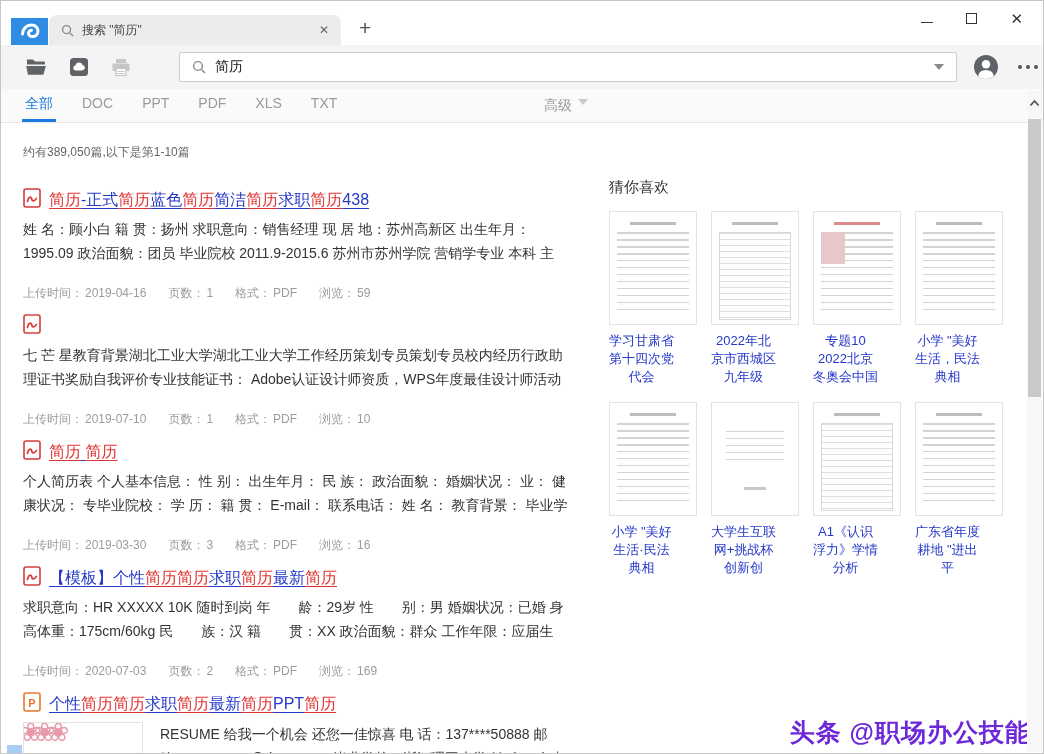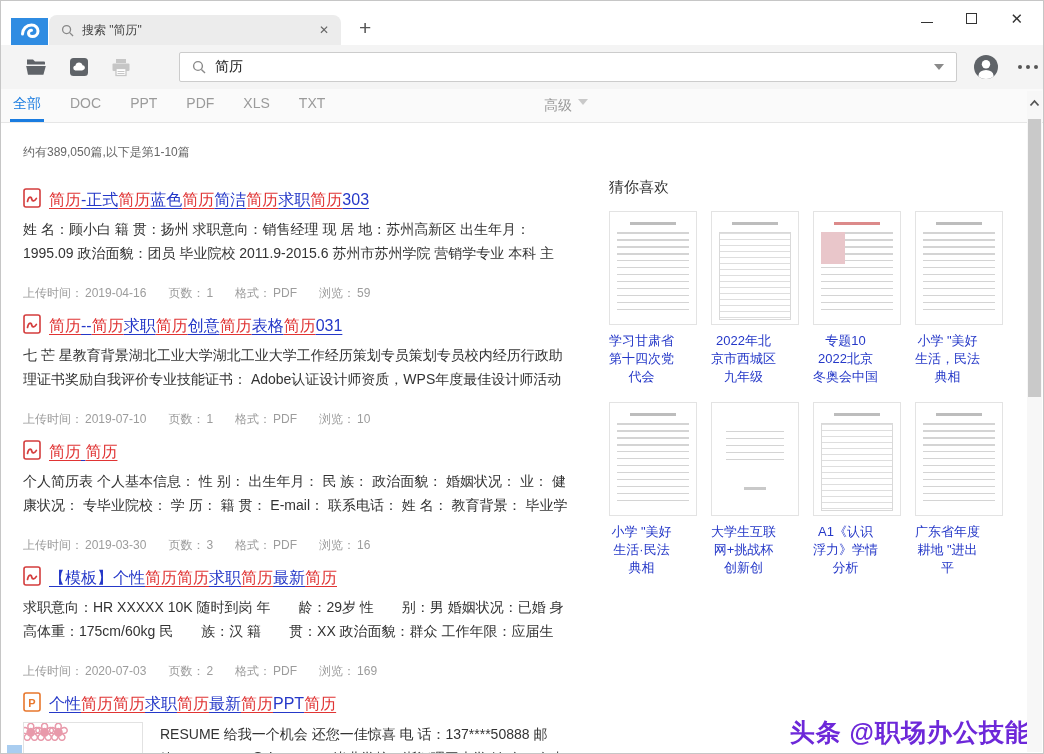--- a/index.html
+++ b/index.html
@@ -23,21 +23,21 @@
   .tb-icon{margin-right:22px;display:flex;align-items:center;}
   .searchbox{width:778px;height:30px;background:#fff;border:1px solid #ccc;border-radius:2px;
     display:flex;align-items:center;padding:0 12px;box-sizing:border-box;margin-left:26px;}
   .search-val{font-size:14px;color:#222;margin-left:9px;flex:1;}
   .dd-arrow{width:0;height:0;border-left:5px solid transparent;border-right:5px solid transparent;border-top:6px solid #8a8a8a;}
   .avatar{margin-left:16px;display:flex;}
   .dots{margin-left:19px;display:flex;gap:4px;}
   .dot{width:4px;height:4px;border-radius:50%;background:#555;}
   
   .filterbar{position:relative;height:34px;background:#fafafa;border-bottom:1px solid #e6e6e6;
-    display:flex;align-items:flex-end;padding-left:12px;box-sizing:border-box;}
+    display:flex;align-items:flex-end;padding-left:24px;box-sizing:border-box;}
   .ftab{font-size:14px;color:#9b9b9b;margin-right:29px;padding-bottom:9px;position:relative;cursor:default;}
   .ftab.active{color:#1a7ce0;}
   .ftab.active::after{content:"";position:absolute;left:-3px;right:-3px;bottom:0;height:3px;background:#1a7ce0;}
   .advanced{position:absolute;left:543px;top:8px;font-size:14px;color:#999;display:flex;gap:6px;}
   .adv-arrow{width:0;height:0;border-left:5px solid transparent;border-right:5px solid transparent;border-top:6px solid #c9c9c9;margin-top:2px;}
   
   .scrollbar{position:absolute;top:90px;right:1px;width:15px;bottom:1px;background:#f7f7f7;z-index:6;}
   .scroll-up{display:flex;justify-content:center;padding-top:8px;}
   .scroll-thumb{position:absolute;top:28px;left:1px;width:13px;height:278px;background:#c9c9c9;}
   
@@ -185,32 +185,31 @@
   <div class="content">
     <div class="results">
       <div class="count">约有389,050篇,以下是第1-10篇</div>
       <div>
           <div class="result first">
             <div class="rtitle">
               <span><svg width="18" height="20" viewBox="0 0 18 20">
                   <rect x="1" y="1" width="16" height="18" rx="2" fill="#fff" stroke="#d43d3d" stroke-width="1.6"></rect>
                   <path d="M4.5 13.5 C5.5 8.5 8.2 8.2 8.7 11 C9.2 13.8 11.8 13.2 13.4 10.4" stroke="#d43d3d" stroke-width="1.7" fill="none" stroke-linecap="round"></path>
                 </svg></span>
-              <span class="rtitle-link"><span class="tseg hl">简历</span><span class="tseg">-正式</span><span class="tseg hl">简历</span><span class="tseg">蓝色</span><span class="tseg hl">简历</span><span class="tseg">简洁</span><span class="tseg hl">简历</span><span class="tseg">求职</span><span class="tseg hl">简历</span><span class="tseg">303</span></span>
+              <span class="rtitle-link"><span class="tseg hl">简历</span><span class="tseg">-正式</span><span class="tseg hl">简历</span><span class="tseg">蓝色</span><span class="tseg hl">简历</span><span class="tseg">简洁</span><span class="tseg hl">简历</span><span class="tseg">求职</span><span class="tseg hl">简历</span><span class="tseg">438</span></span>
             </div>
             <div class="rdesc">姓 名：顾小白 籍 贯：扬州 求职意向：销售经理 现 居 地：苏州高新区 出生年月：1995.09 政治面貌：团员 毕业院校 2011.9-2015.6 苏州市苏州学院 营销学专业 本科 主修课程：西方经</div>
             <div class="rmeta"><span class="mpair"><span class="mlabel">上传时间：</span><span>2019-04-16</span></span><span class="mpair"><span class="mlabel">页数：</span><span>1</span></span><span class="mpair"><span class="mlabel">格式：</span><span>PDF</span></span><span class="mpair"><span class="mlabel">浏览：</span><span>59</span></span></div>
           </div>
           <div class="result">
             <div class="rtitle">
               <span><svg width="18" height="20" viewBox="0 0 18 20">
                   <rect x="1" y="1" width="16" height="18" rx="2" fill="#fff" stroke="#d43d3d" stroke-width="1.6"></rect>
                   <path d="M4.5 13.5 C5.5 8.5 8.2 8.2 8.7 11 C9.2 13.8 11.8 13.2 13.4 10.4" stroke="#d43d3d" stroke-width="1.7" fill="none" stroke-linecap="round"></path>
                 </svg></span>
-              <span class="rtitle-link"><span class="tseg hl">简历</span><span class="tseg">--</span><span class="tseg hl">简历</span><span class="tseg">求职</span><span class="tseg hl">简历</span><span class="tseg">创意</span><span class="tseg hl">简历</span><span class="tseg">表格</span><span class="tseg hl">简历</span><span class="tseg">031</span></span>
             </div>
             <div class="rdesc">七 芒 星教育背景湖北工业大学湖北工业大学工作经历策划专员策划专员校内经历行政助理证书奖励自我评价专业技能证书： Adobe认证设计师资质，WPS年度最佳设计师活动荣誉奖</div>
             <div class="rmeta"><span class="mpair"><span class="mlabel">上传时间：</span><span>2019-07-10</span></span><span class="mpair"><span class="mlabel">页数：</span><span>1</span></span><span class="mpair"><span class="mlabel">格式：</span><span>PDF</span></span><span class="mpair"><span class="mlabel">浏览：</span><span>10</span></span></div>
           </div>
           <div class="result">
             <div class="rtitle">
               <span><svg width="18" height="20" viewBox="0 0 18 20">
                   <rect x="1" y="1" width="16" height="18" rx="2" fill="#fff" stroke="#d43d3d" stroke-width="1.6"></rect>
                   <path d="M4.5 13.5 C5.5 8.5 8.2 8.2 8.7 11 C9.2 13.8 11.8 13.2 13.4 10.4" stroke="#d43d3d" stroke-width="1.7" fill="none" stroke-linecap="round"></path>
                 </svg></span>

